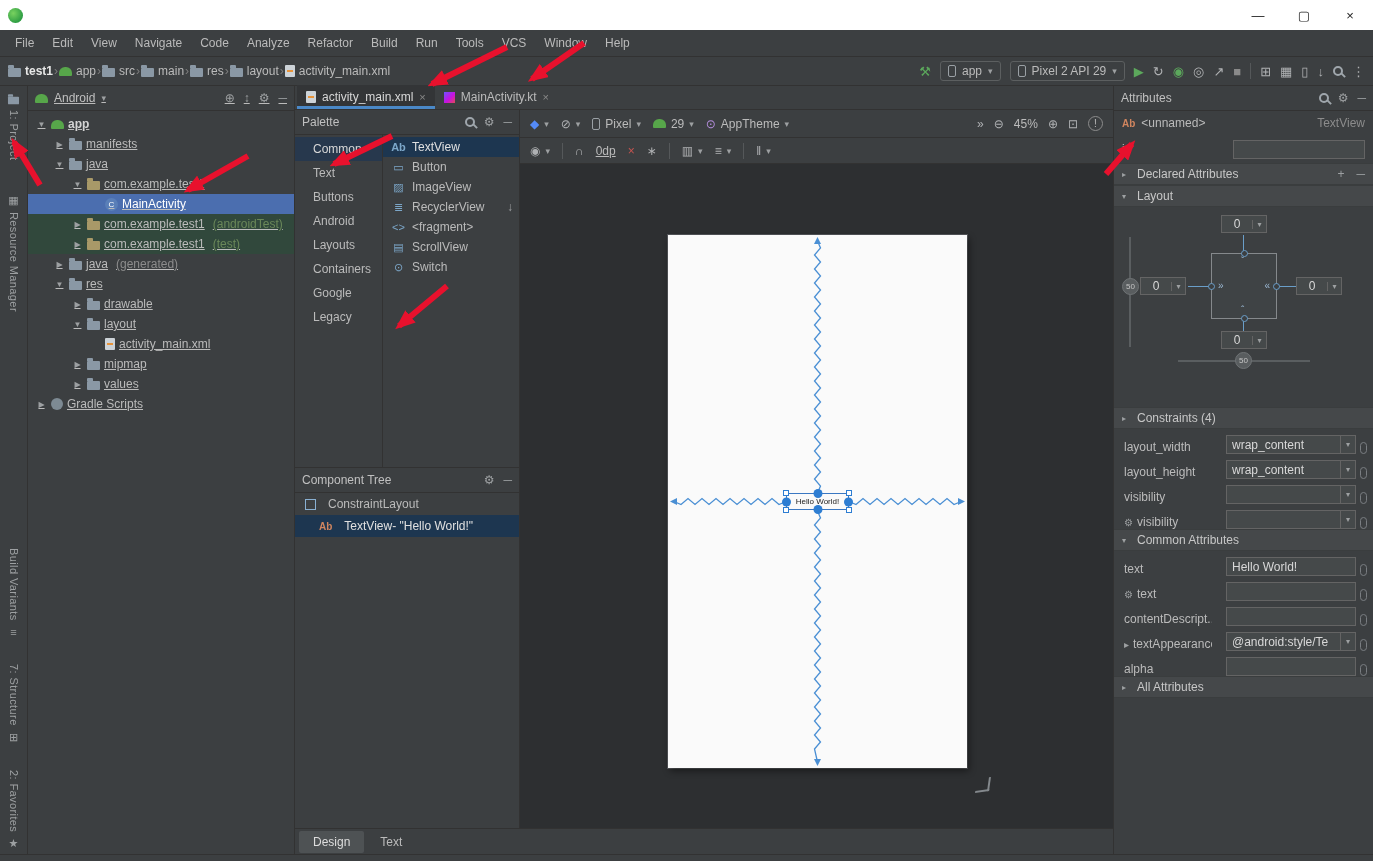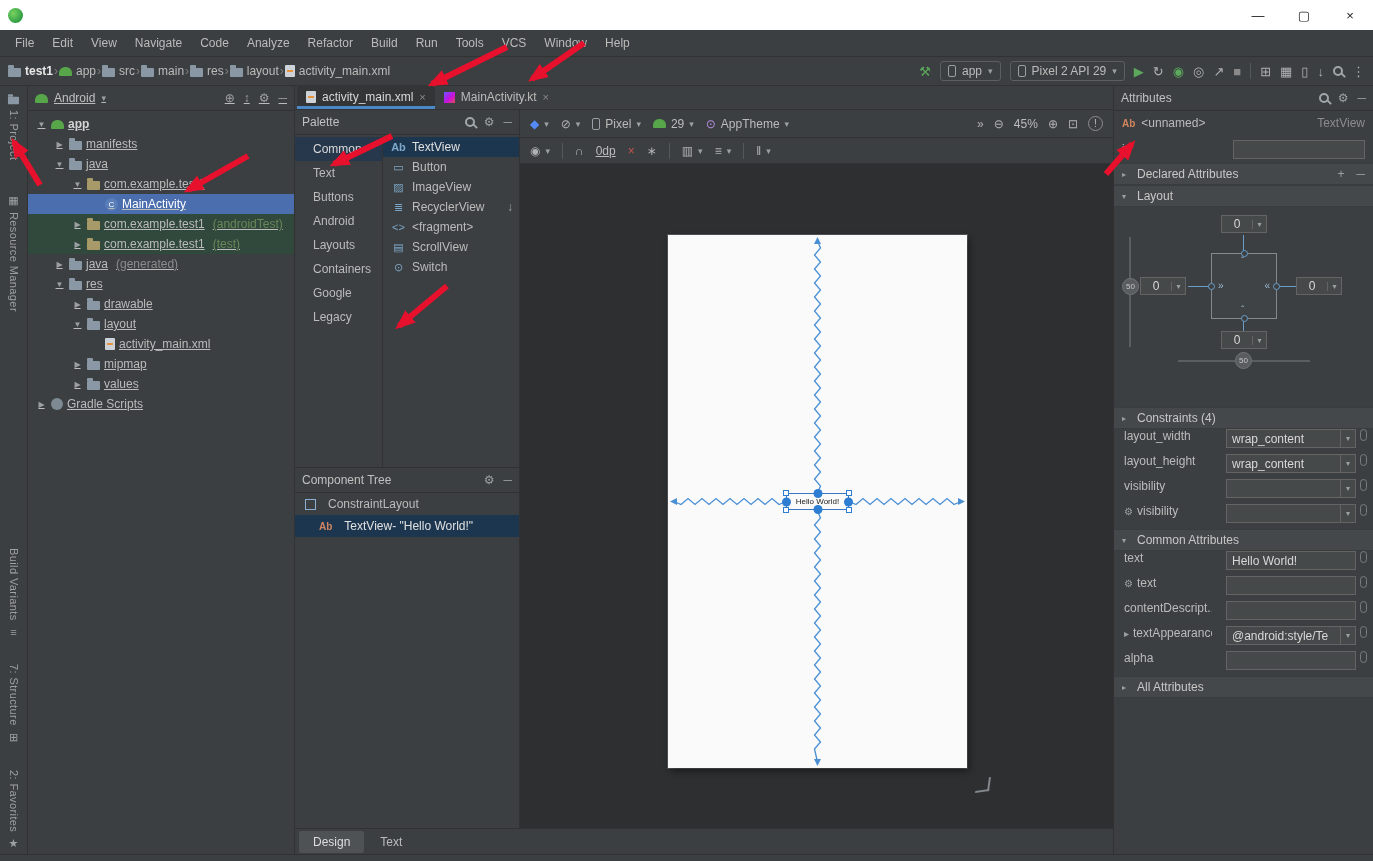--- a/index.html
+++ b/index.html
@@ -140,21 +140,21 @@
   .cwidget { position:relative; height:200px; flex:0 0 auto; }
   .mdrop { position:absolute; width:46px; height:18px; background:#45494a; border:1px solid #646464; display:flex; align-items:center; color:#d8d8d8; }
   .mdrop .mv { flex:1; text-align:center; }
   .mdrop .mc { width:14px; border-left:1px solid #646464; font-size:8px; color:#9da0a2; text-align:center; }
   .cw-box { position:absolute; left:97px; top:46px; width:66px; height:66px; border:1px solid #85898c; background:#3f4345; }
   .cw-anchor { position:absolute; width:7px; height:7px; border-radius:50%; border:1px solid #6a9ec9; background:#3c3f41; }
   .spring { position:absolute; color:#9bb8d3; font-size:10px; }
   .conn { position:absolute; background:#6a9ec9; }
   .slider-track { position:absolute; background:#5a5e60; }
   .bias { position:absolute; width:17px; height:17px; border-radius:50%; background:#595d5f; border:1px solid #6f7375; color:#c5c5c5; font-size:8px; display:flex; align-items:center; justify-content:center; }
-  .attr-row { height:25px; display:flex; align-items:flex-start; padding:0 6px 0 10px; gap:4px; }
+  .attr-row { height:25px; display:flex; align-items:flex-end; padding:0 6px 0 10px; gap:4px; }
   .attr-label { width:88px; color:#bbbbbb; overflow:hidden; white-space:nowrap; flex:0 0 auto; display:flex; align-items:center; gap:4px; }
   .wr { color:#9da0a2; font-size:10px; }
   .afield { margin-left:auto; width:130px; height:19px; display:flex; align-items:center; background:#45494a; border:1px solid #646464; color:#d8d8d8; padding-left:5px; overflow:hidden; white-space:nowrap; }
   .afield .fv { flex:1; overflow:hidden; }
   .afield .fc { width:15px; align-self:stretch; border-left:1px solid #646464; font-size:8px; color:#9da0a2; display:flex; align-items:center; justify-content:center; }
   .ring { width:7px; height:12px; border:1px solid #7a7e82; border-radius:4px; flex:0 0 auto; }
 
   .statusbar { position:absolute; left:0; right:0; bottom:0; height:7px; background:#3c3f41; border-top:1px solid #323232; }
 
   .annotations { position:absolute; left:0; top:0; pointer-events:none; z-index:60; }

